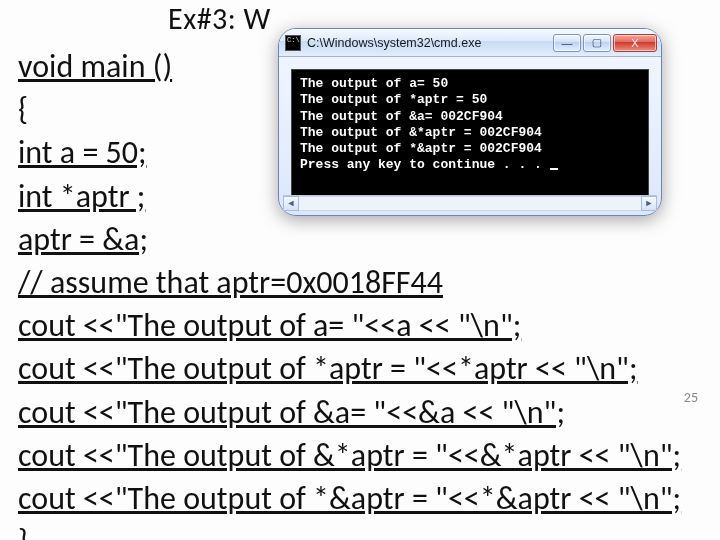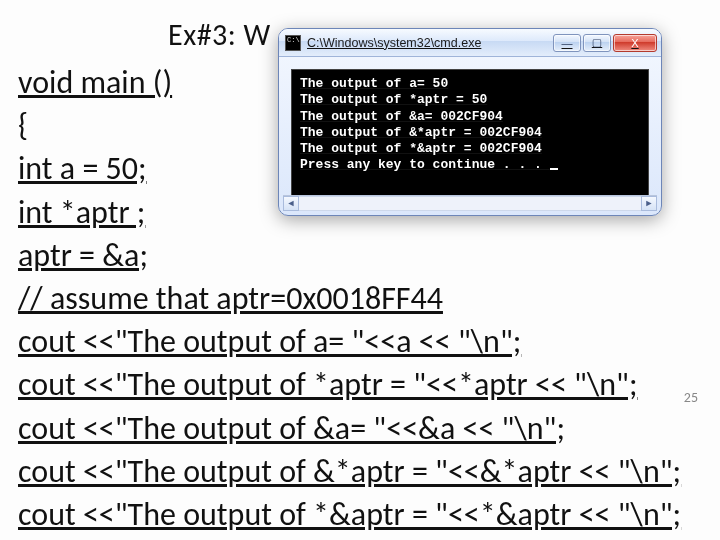--- a/index.html
+++ b/index.html
@@ -9,21 +9,21 @@
     height: 540px;
     background: #fdfdfd;
     font-family: Calibri, "Segoe UI", Arial, sans-serif;
     color: #111;
     position: relative;
     overflow: hidden;
   }
   .slide {
     width: 720px;
     height: 436px;
-    padding: 16px 18px 0 18px;
+    padding: 0 18px 0 18px;
     position: relative;
   }
   .heading {
     font-size: 30px;
     font-weight: 400;
     text-align: left;
     margin: 0 0 8px 150px;
     letter-spacing: 0.5px;
   }
   .code {
@@ -41,25 +41,24 @@
     color: #888;
   }
   
   .cmd-window {
     position: absolute;
     top: 28px;
     left: 278px;
     width: 384px;
     background: linear-gradient(#f4f8ff, #dbe7fb);
     border: 1px solid #6d86b8;
-    border-radius: 10px;
+    border-radius: 18px;
     box-shadow: 0 4px 18px rgba(0,0,0,0.35);
     overflow: hidden;
     font-family: "Segoe UI", Tahoma, sans-serif;
-    text-decoration: underline;
   }
   .titlebar {
     display: flex;
     align-items: center;
     height: 28px;
     padding: 0 4px 0 6px;
     background: linear-gradient(#f7fbff, #dde9fb 45%, #c8daf4 46%, #e3edfb);
     border-bottom: 1px solid #9fb4d9;
   }
   .cmd-icon {

